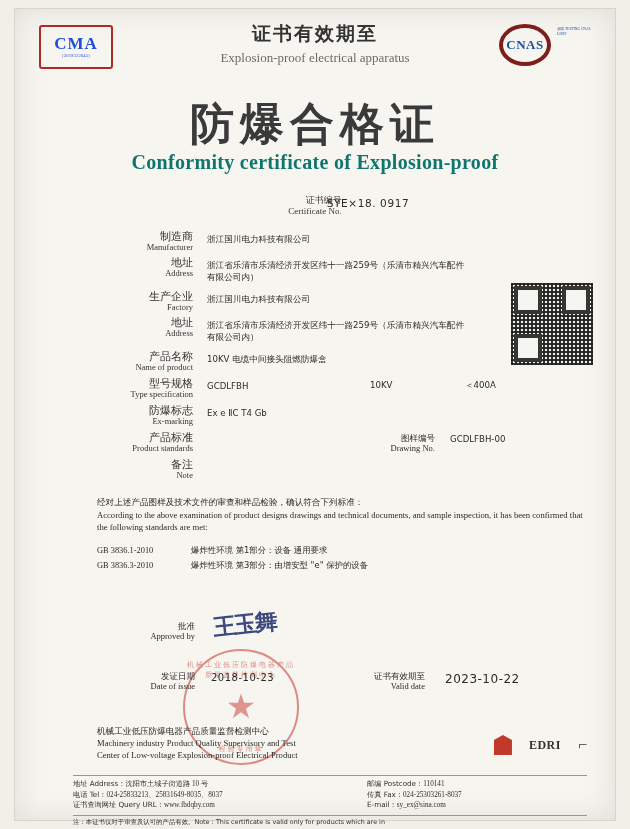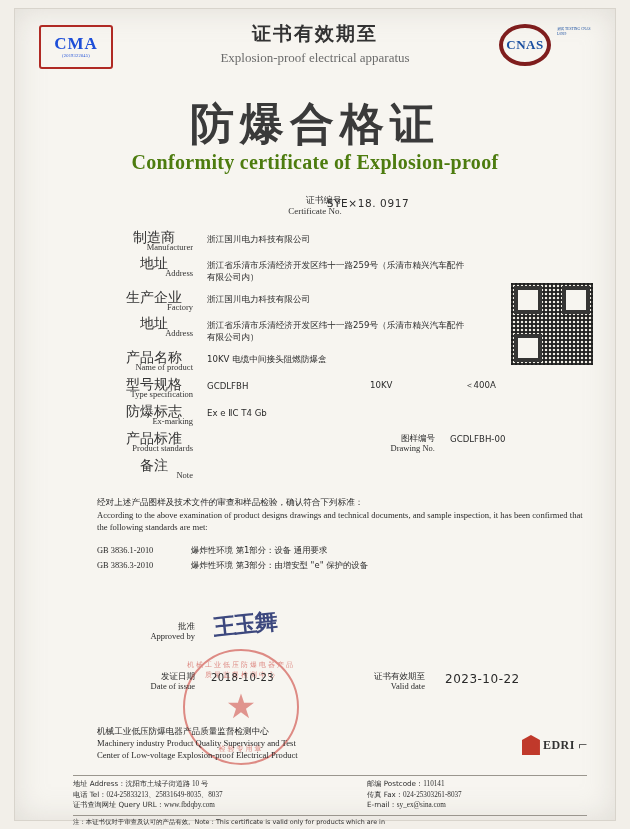--- a/index.html
+++ b/index.html
@@ -53,39 +53,39 @@
     position:absolute;right:0;top:8px;font-size:3.6px;color:#1a4fa0;line-height:5px;text-align:left;width:34px;
   }
   
   .title-cn{
     position:absolute;left:0;right:0;top:86px;text-align:center;
     font-family:"DejaVu Sans",sans-serif;
     font-size:44px;font-weight:bold;letter-spacing:6px;color:#3a3a3a;
   }
   .title-en{
     position:absolute;left:0;right:0;top:142px;text-align:center;
-    font-size:20px;font-weight:bold;color:#4d7c0f;letter-spacing:.3px;
+    font-size:20px;font-weight:bold;color:#0f766e;letter-spacing:.3px;
   }
   
   .certno{
     position:absolute;left:0;right:0;top:186px;text-align:center;font-size:9px;color:#333;
   }
   .certno .lbl{display:inline-block;text-align:right;vertical-align:middle;line-height:11px;}
   .certno .lbl .cn{font-family:"DejaVu Sans",sans-serif;font-size:9px;}
   .certno .lbl .en{font-size:9px;}
   .certno .val{display:inline-block;vertical-align:middle;margin-left:14px;font-size:10.5px;letter-spacing:.6px;}
   
   .fields{
     position:absolute;left:100px;right:30px;top:222px;
   }
   .row{position:relative;min-height:25px;}
   .lab{
     position:absolute;left:0;width:78px;text-align:right;line-height:10px;top:1px;
   }
-  .lab .cn{display:block;font-family:Liberation Sans, sans-serif;font-size:14px;color:#333;text-align:center;}
+  .lab .cn{display:block;font-family:Liberation Mono, monospace;font-size:11px;color:#333;}
   .lab .en{display:block;font-size:8.5px;color:#333;}
   .val{
     position:absolute;left:92px;right:0;top:2px;
     font-size:8.6px;color:#2b2b2b;line-height:12px;
     font-family:"DejaVu Sans",sans-serif;
   }
   .val2{
     position:absolute;left:255px;top:2px;font-size:8.6px;font-family:"DejaVu Sans",sans-serif;
   }
   .val3{
@@ -161,21 +161,21 @@
   }
   .stamp .arc-top{top:9px;}
   .stamp .arc-bot{bottom:9px;}
   
   .issuer{
     position:absolute;left:82px;right:30px;top:716px;font-size:8.6px;line-height:12px;
   }
   .issuer .cn{font-family:"DejaVu Sans",sans-serif;}
   .issuer .en{}
   .edri{
-    position:absolute;right:28px;top:726px;display:flex;align-items:center;gap:3px;
+    position:absolute;right:28px;top:726px;display:flex;align-items:center;gap:17px;
   }
   .edri .mark{
     width:18px;height:20px;background:#c0392b;
     clip-path:polygon(50% 0,100% 25%,100% 100%,0 100%,0 25%);
   }
   .edri .txt{font-size:12px;font-weight:bold;color:#333;letter-spacing:.5px;}
   .edri .bracket{font-size:16px;color:#333;}
   
   .rule{
     position:absolute;left:58px;right:28px;top:766px;border-top:1px solid #9a968e;

